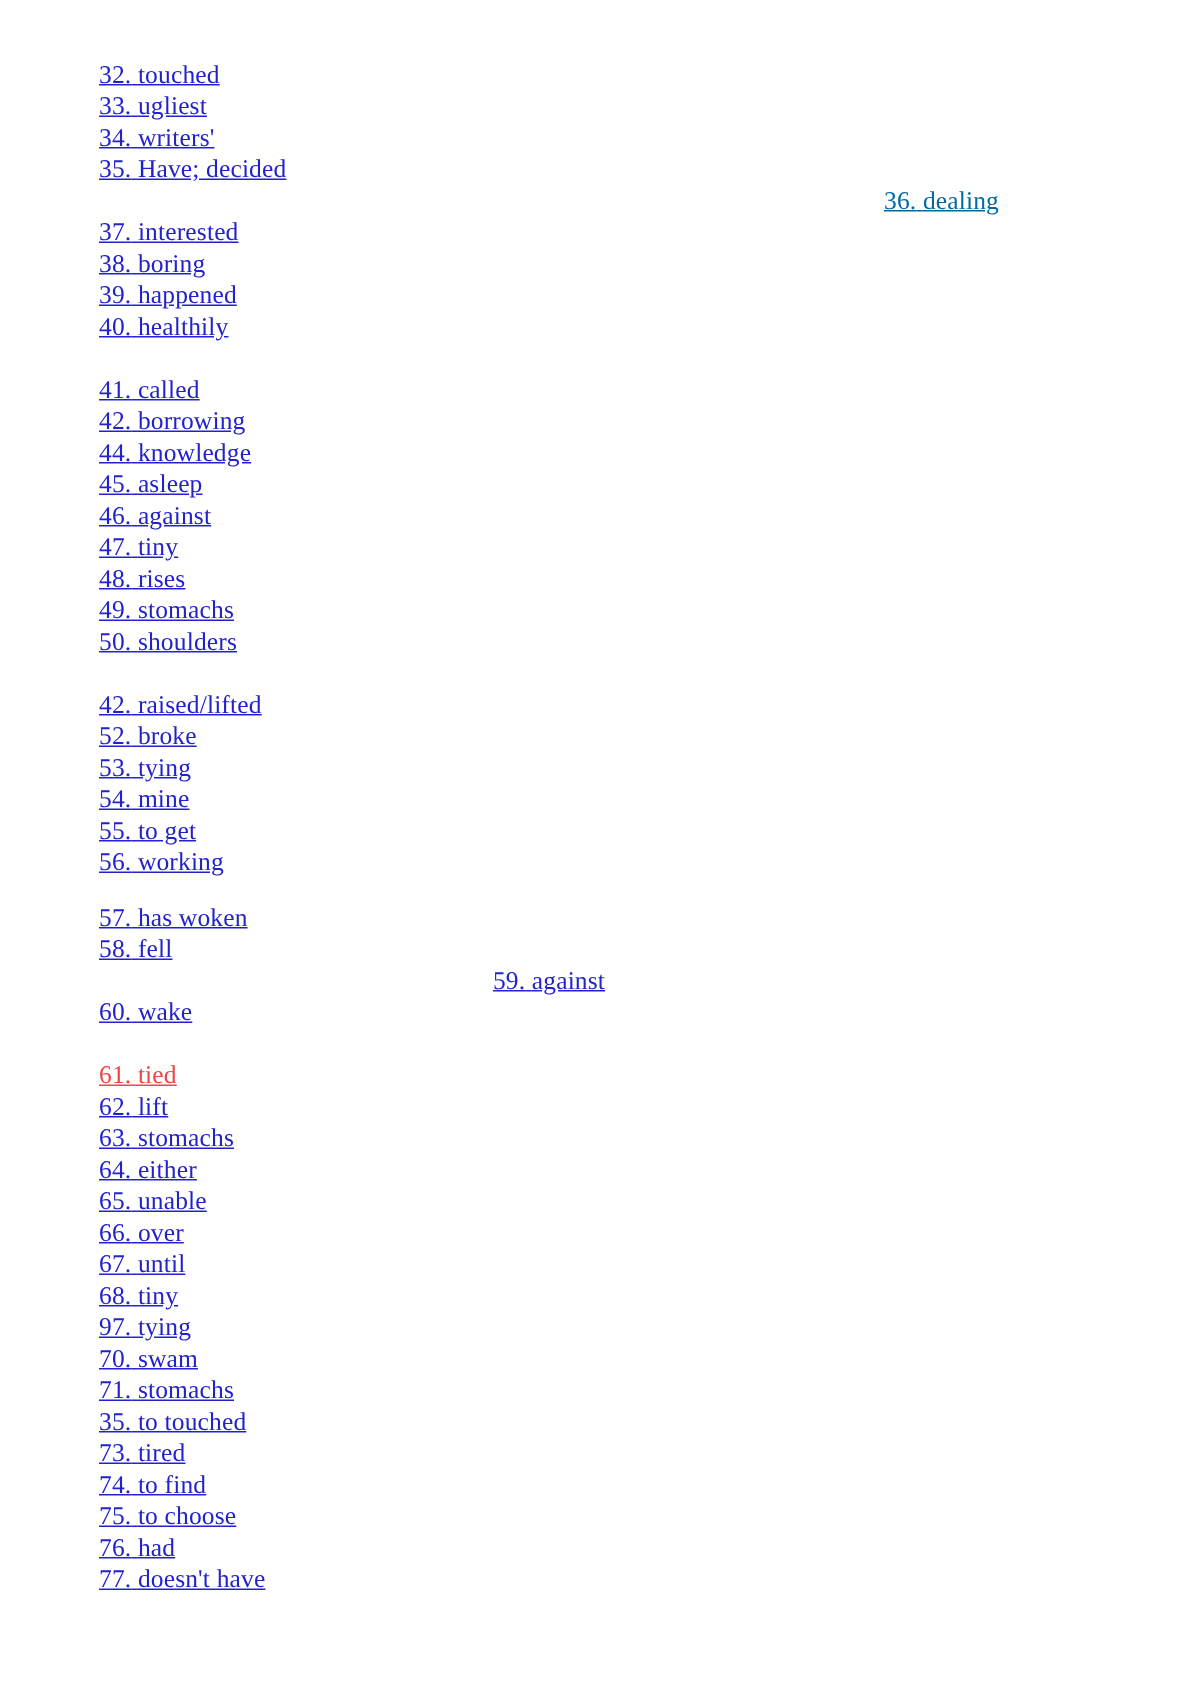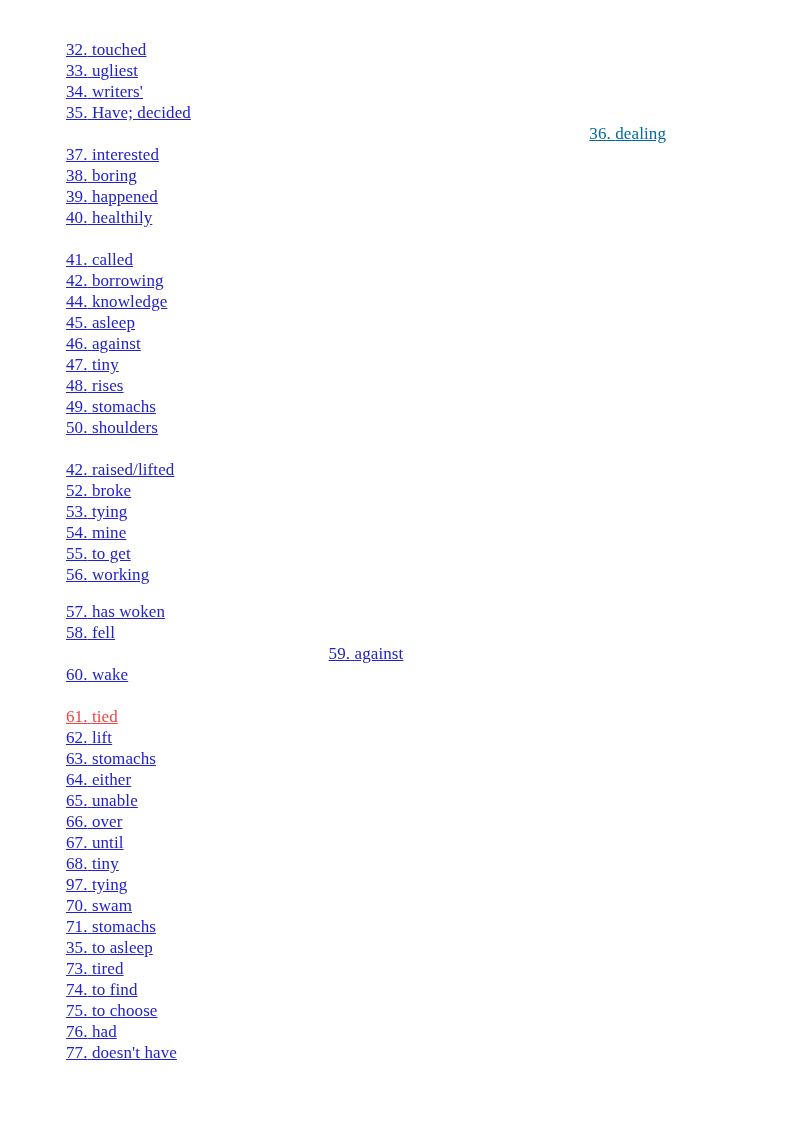--- a/index.html
+++ b/index.html
@@ -103,21 +103,21 @@
         <div class="answer-item" style="color: rgb(34, 34, 204);"><span class="num">62.</span> <span class="txt">lift</span></div>
         <div class="answer-item" style="color: rgb(34, 34, 204);"><span class="num">63.</span> <span class="txt">stomachs</span></div>
         <div class="answer-item" style="color: rgb(34, 34, 204);"><span class="num">64.</span> <span class="txt">either</span></div>
         <div class="answer-item" style="color: rgb(34, 34, 204);"><span class="num">65.</span> <span class="txt">unable</span></div>
         <div class="answer-item" style="color: rgb(34, 34, 204);"><span class="num">66.</span> <span class="txt">over</span></div>
         <div class="answer-item" style="color: rgb(34, 34, 204);"><span class="num">67.</span> <span class="txt">until</span></div>
         <div class="answer-item" style="color: rgb(34, 34, 204);"><span class="num">68.</span> <span class="txt">tiny</span></div>
         <div class="answer-item" style="color: rgb(34, 34, 204);"><span class="num">97.</span> <span class="txt">tying</span></div>
         <div class="answer-item" style="color: rgb(34, 34, 204);"><span class="num">70.</span> <span class="txt">swam</span></div>
         <div class="answer-item" style="color: rgb(34, 34, 204);"><span class="num">71.</span> <span class="txt">stomachs</span></div>
-        <div class="answer-item" style="color: rgb(34, 34, 204);"><span class="num">35.</span> <span class="txt">to asleep</span></div>
+        <div class="answer-item" style="color: rgb(34, 34, 204);"><span class="num">35.</span> <span class="txt">to touched</span></div>
         <div class="answer-item" style="color: rgb(34, 34, 204);"><span class="num">73.</span> <span class="txt">tired</span></div>
         <div class="answer-item" style="color: rgb(34, 34, 204);"><span class="num">74.</span> <span class="txt">to find</span></div>
         <div class="answer-item" style="color: rgb(34, 34, 204);"><span class="num">75.</span> <span class="txt">to choose</span></div>
         <div class="answer-item" style="color: rgb(34, 34, 204);"><span class="num">76.</span> <span class="txt">had</span></div>
         <div class="answer-item" style="color: rgb(34, 34, 204);"><span class="num">77.</span> <span class="txt">doesn't have</span></div>
       </div>
     </div>
 </div>
 
 </body></html>

